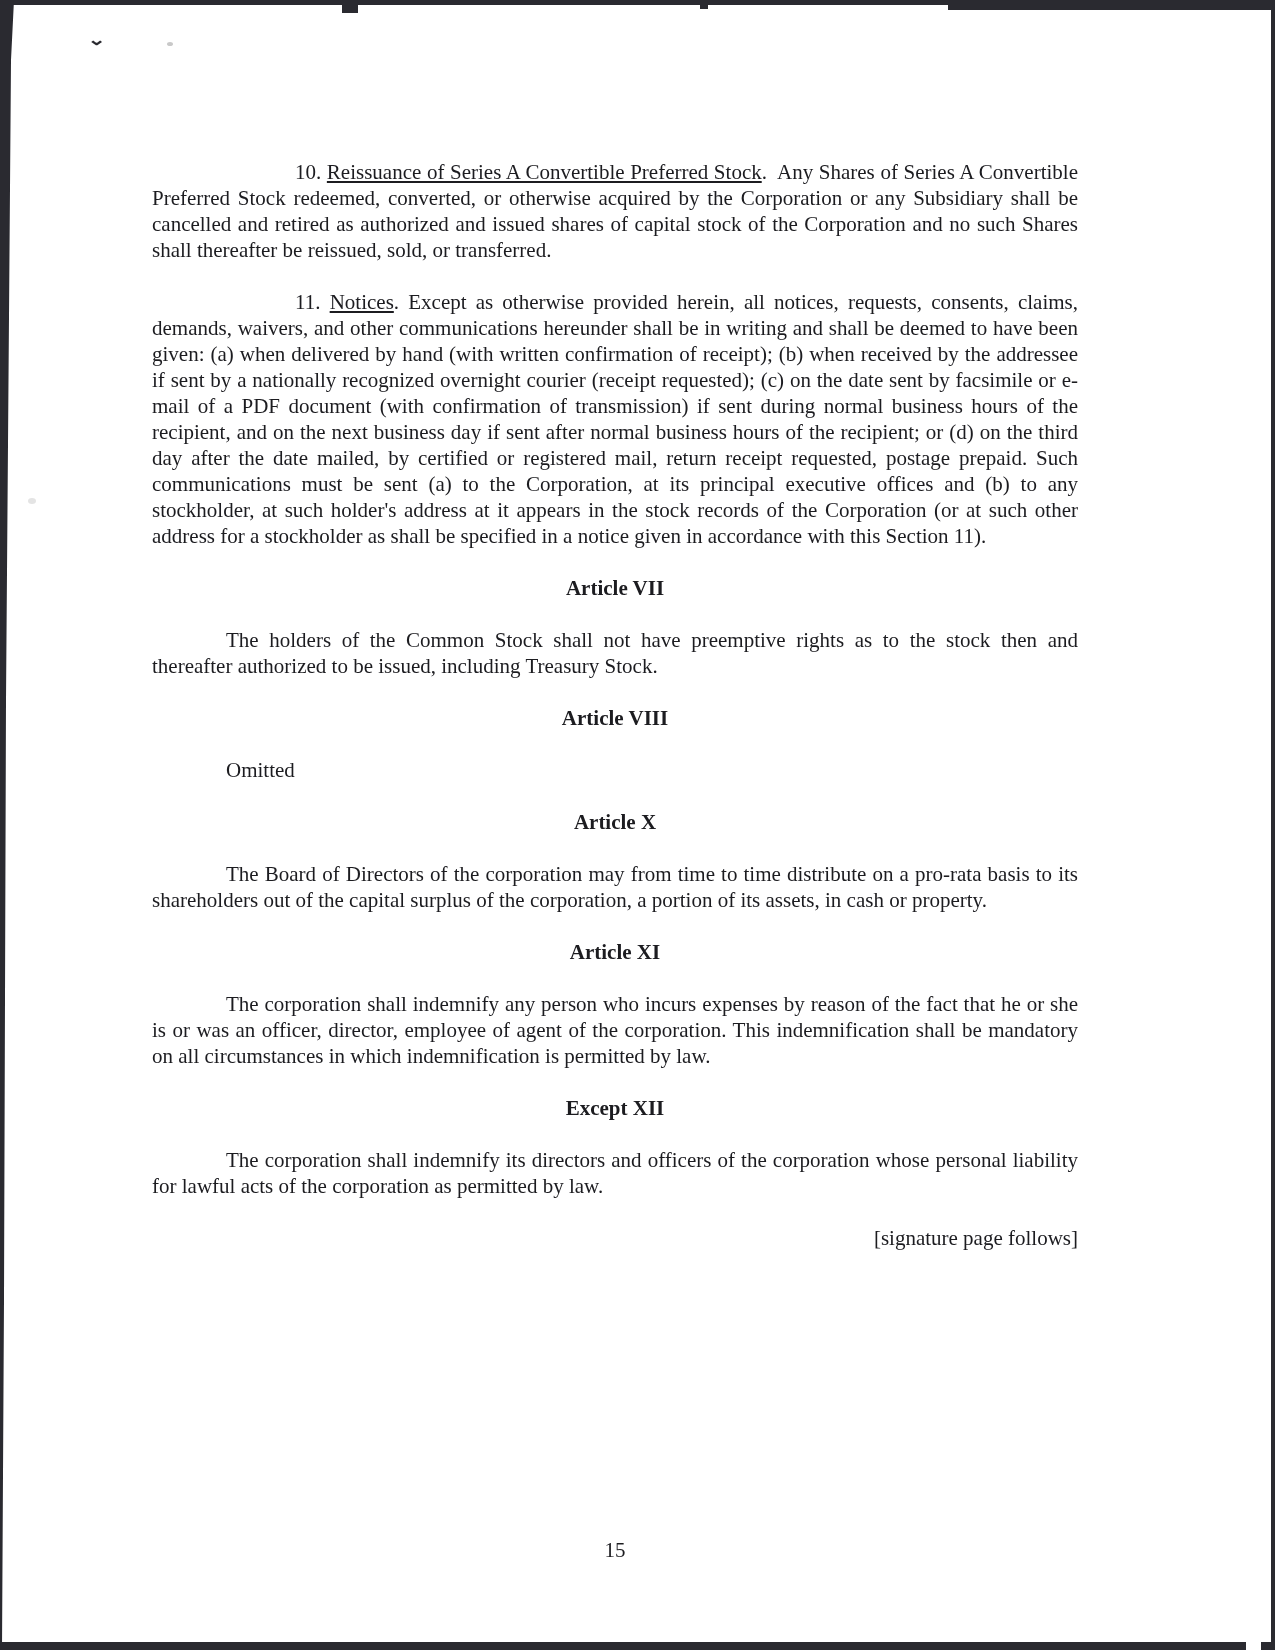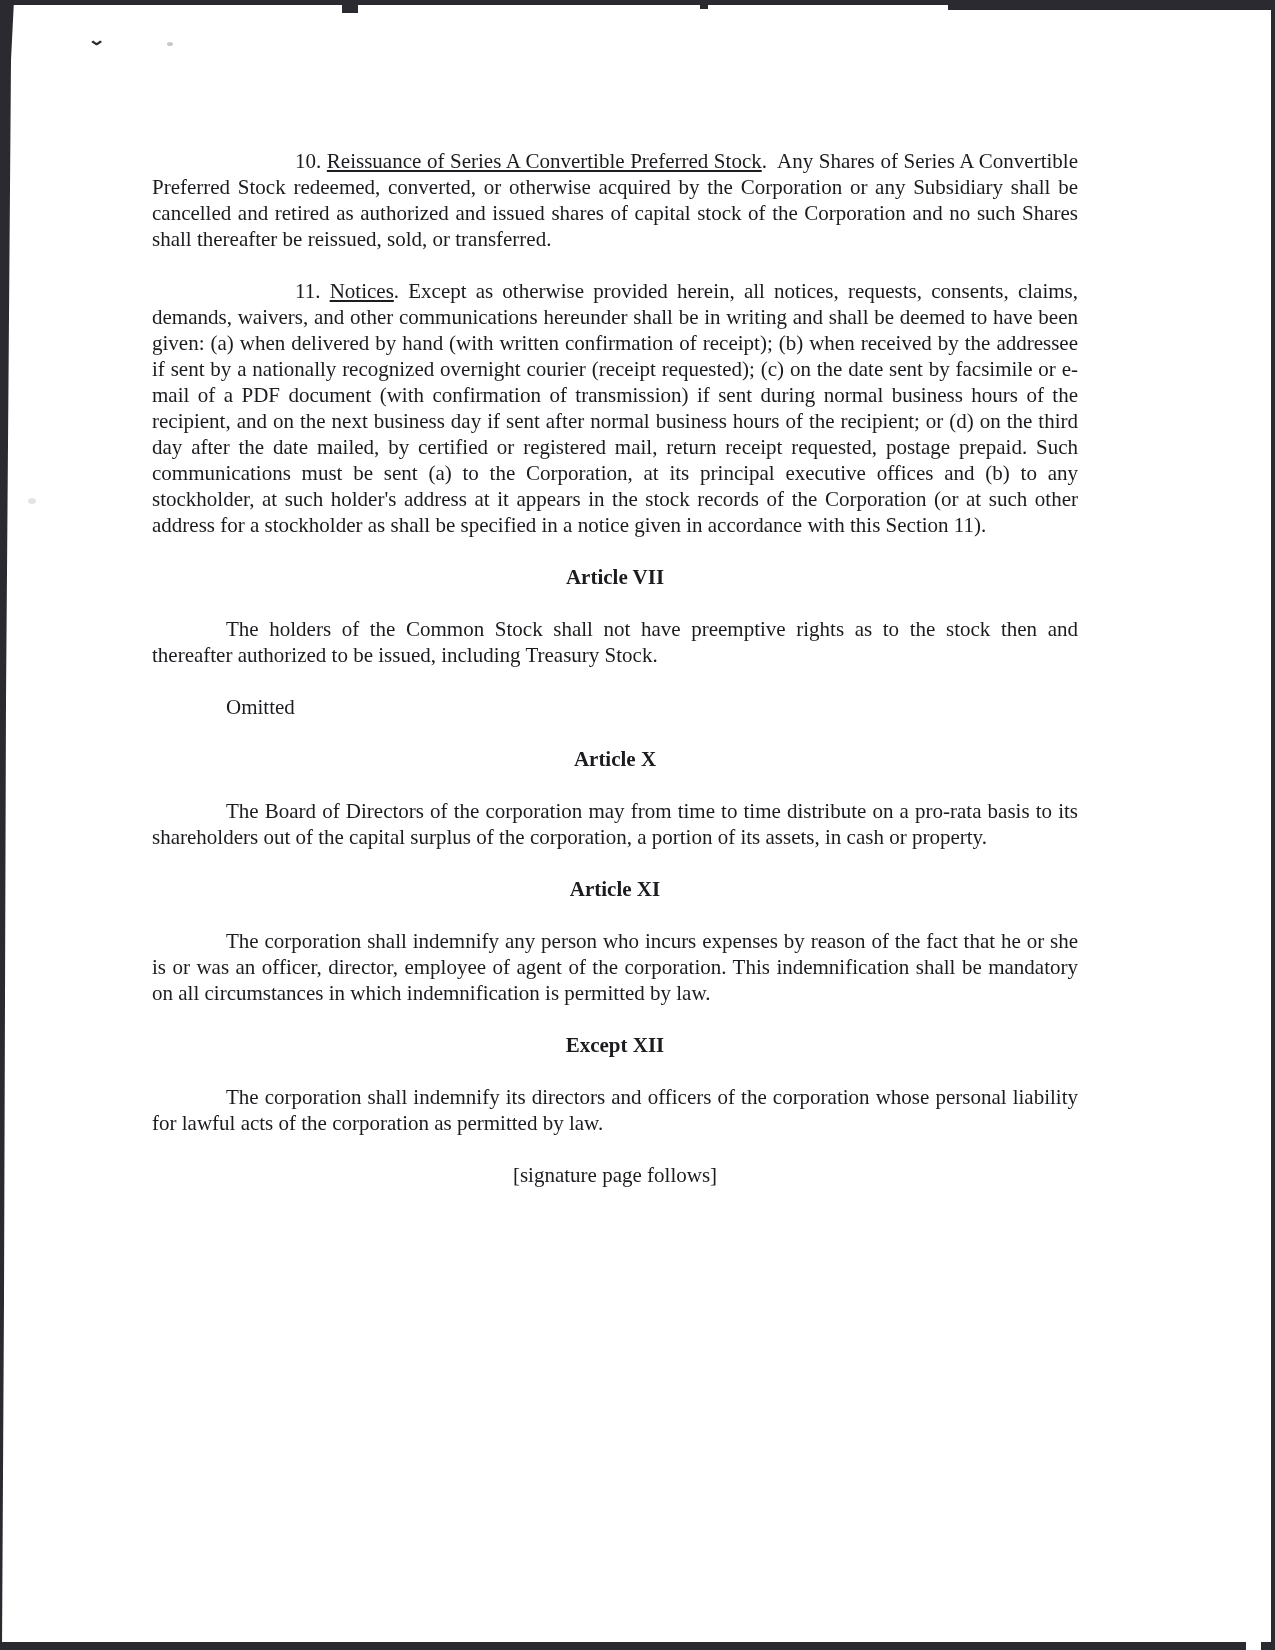--- a/index.html
+++ b/index.html
@@ -45,38 +45,38 @@
   
   .content {
     position: absolute;
     left: 152px;
     top: 146px;
     width: 926px;
     font-size: 21px;
     line-height: 26px;
   }
   .body-para {
-    margin: 2px 0 26px 0;
+    margin: 13px 0 26px 0;
     text-align: justify;
     text-align-last: left;
   }
   .indent-std { text-indent: 74px; }
   .indent-lg  { text-indent: 143px; }
   .article-heading {
     margin: 0 0 26px 0;
     font-size: 21px;
     line-height: 26px;
     font-weight: bold;
     text-align: center;
   }
   .u { text-decoration: underline; }
   .gap2 { white-space: pre; }
   .signature-note {
     margin: 0;
-    text-align: center;
+    text-align: right;
   }
   .page-number {
     position: absolute;
     left: 152px;
     top: 1538px;
     width: 926px;
     text-align: center;
     font-size: 21px;
   }
 </style>
@@ -99,30 +99,32 @@
 
   <div class="content">
 
     <p class="body-para indent-lg"><span>10.</span> <span class="u">Reissuance of Series A Convertible Preferred Stock</span><span>.</span><span class="gap2">  </span><span>Any Shares of Series A Convertible Preferred Stock redeemed, converted, or otherwise acquired by the Corporation or any Subsidiary shall be cancelled and retired as authorized and issued shares of capital stock of the Corporation and no such Shares shall thereafter be reissued, sold, or transferred.</span></p>
 
     <p class="body-para indent-lg"><span>11.</span> <span class="u">Notices</span><span>.</span><span class="gap2"> </span><span>Except as otherwise provided herein, all notices, requests, consents, claims, demands, waivers, and other communications hereunder shall be in writing and shall be deemed to have been given: (a) when delivered by hand (with written confirmation of receipt); (b) when received by the addressee if sent by a nationally recognized overnight courier (receipt requested); (c) on the date sent by facsimile or e-mail of a PDF document (with confirmation of transmission) if sent during normal business hours of the recipient, and on the next business day if sent after normal business hours of the recipient; or (d) on the third day after the date mailed, by certified or registered mail, return receipt requested, postage prepaid. Such communications must be sent (a) to the Corporation, at its principal executive offices and (b) to any stockholder, at such holder's address at it appears in the stock records of the Corporation (or at such other address for a stockholder as shall be specified in a notice given in accordance with this Section 11).</span></p>
 
     <h2 class="article-heading">Article VII</h2>
     <p class="body-para indent-std">The holders of the Common Stock shall not have preemptive rights as to the stock then and thereafter authorized to be issued, including Treasury Stock.</p>
 
+    <h2 class="article-heading">Article VIII</h2>
 
     <p class="body-para indent-std">Omitted</p>
 
     <h2 class="article-heading">Article X</h2>
     <p class="body-para indent-std">The Board of Directors of the corporation may from time to time distribute on a pro-rata basis to its shareholders out of the capital surplus of the corporation, a portion of its assets, in cash or property.</p>
 
     <h2 class="article-heading">Article XI</h2>
     <p class="body-para indent-std">The corporation shall indemnify any person who incurs expenses by reason of the fact that he or she is or was an officer, director, employee of agent of the corporation. This indemnification shall be mandatory on all circumstances in which indemnification is permitted by law.</p>
 
     <h2 class="article-heading">Except XII</h2>
     <p class="body-para indent-std">The corporation shall indemnify its directors and officers of the corporation whose personal liability for lawful acts of the corporation as permitted by law.</p>
 
     <p class="signature-note">[signature page follows]</p>
 
   </div>
 
+  <div class="page-number">15</div>
 
 </div>
 
 </body></html>

